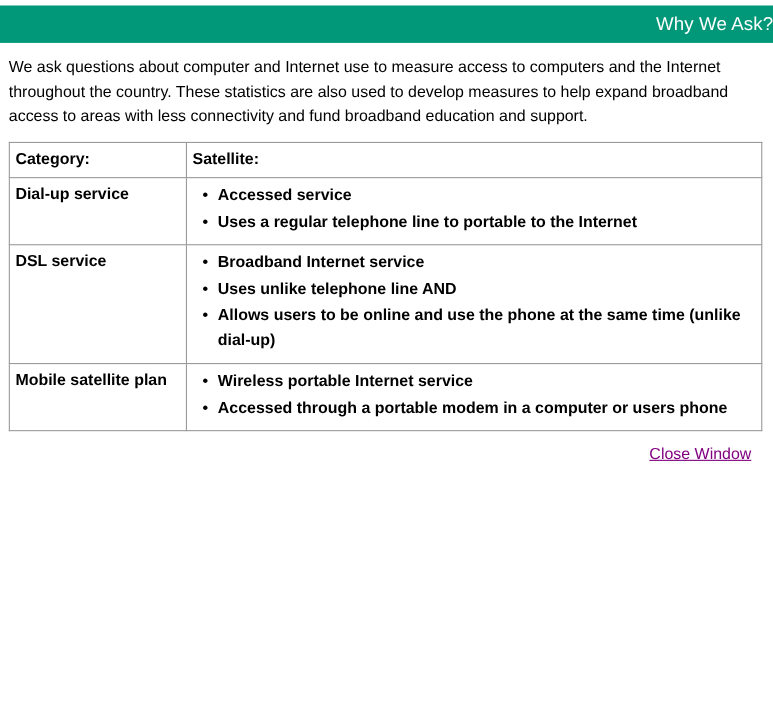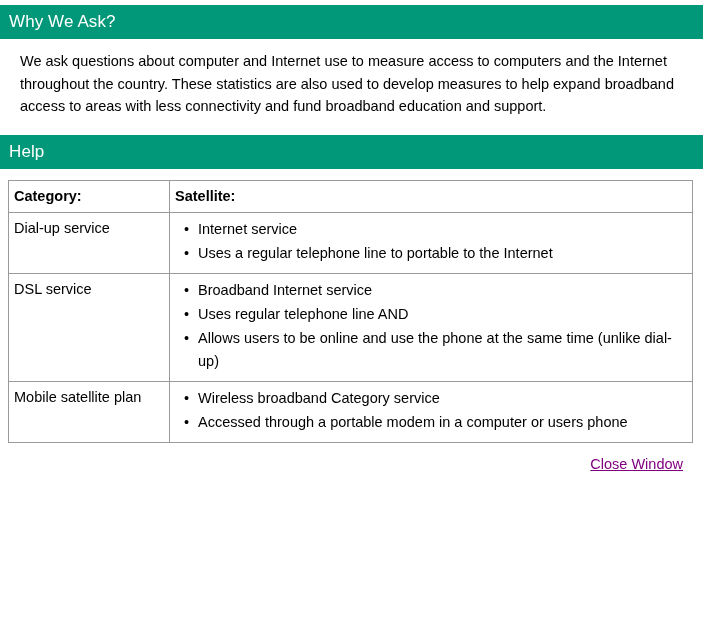--- a/index.html
+++ b/index.html
@@ -25,51 +25,52 @@
   
   .section-bar {
     background: #009878;
     color: #ffffff;
     font-size: 17px;
     line-height: 1;
     font-weight: normal;
     padding: 8px 0 9px 9px;
     margin: 0 -10px 0 -8px;
     letter-spacing: 0.1px;
+    text-align: right;
   }
   .section-bar.help-bar {
     margin-top: 17px;
   }
 
   
   .intro {
     font-size: 14.5px;
     line-height: 22.5px;
-    margin: 11px 0 0 12px;
+    margin: 11px 0 0 0;
     padding-right: 12px;
     color: #000;
   }
 
   
   .help-table {
     border-collapse: collapse;
     width: 685px;
     margin-top: 11px;
     table-layout: fixed;
     border: 1px solid #9a9a9a;
   }
   .help-table col.c-cat { width: 161px; }
   .help-table col.c-def { width: auto; }
 
   .help-table th,
   .help-table td {
     border: 1px solid #9a9a9a;
     vertical-align: top;
     text-align: left;
-    font-weight: normal;
+    font-weight: bold;
     font-size: 14.5px;
     line-height: 20px;
   }
   .help-table th {
     font-weight: bold;
     padding: 5px 0 6px 5px;
     font-size: 14.5px;
   }
   .help-table td.cat-cell {
     padding: 5px 4px 7px 5px;
@@ -118,58 +119,57 @@
 </style>
 </head>
 <body>
 
 <div class="page">
 
   <div class="section-bar">Why We Ask?</div>
 
   <p class="intro">We ask questions about computer and Internet use to measure access to computers and the Internet throughout the country. These statistics are also used to develop measures to help expand broadband access to areas with less connectivity and fund broadband education and support.</p>
 
-  <div class="section-bar help-bar">Help</div>
 
   <table class="help-table">
     <colgroup>
       <col class="c-cat">
       <col class="c-def">
     </colgroup>
     <thead>
       <tr>
         <th>Category:</th>
         <th>Satellite:</th>
       </tr>
     </thead>
     <tbody>
         <tr>
           <td class="cat-cell">Dial-up service</td>
           <td class="def-cell">
             <ul class="def-list">
-              <li><span class="bullet">•</span><span>Internet service</span></li>
+              <li><span class="bullet">•</span><span>Accessed service</span></li>
               <li><span class="bullet">•</span><span>Uses a regular telephone line to portable to the Internet</span></li>
             </ul>
           </td>
         </tr>
         <tr>
           <td class="cat-cell">DSL service</td>
           <td class="def-cell">
             <ul class="def-list">
               <li><span class="bullet">•</span><span>Broadband Internet service</span></li>
-              <li><span class="bullet">•</span><span>Uses regular telephone line AND</span></li>
+              <li><span class="bullet">•</span><span>Uses unlike telephone line AND</span></li>
               <li><span class="bullet">•</span><span>Allows users to be online and use the phone at the same time (unlike dial-up)</span></li>
             </ul>
           </td>
         </tr>
         <tr>
           <td class="cat-cell">Mobile satellite plan</td>
           <td class="def-cell">
             <ul class="def-list">
-              <li><span class="bullet">•</span><span>Wireless broadband Category service</span></li>
+              <li><span class="bullet">•</span><span>Wireless portable Internet service</span></li>
               <li><span class="bullet">•</span><span>Accessed through a portable modem in a computer or users phone</span></li>
             </ul>
           </td>
         </tr>
       </tbody>
   </table>
 
   <div class="close-row">
     <a class="close-link">Close Window</a>
   </div>

